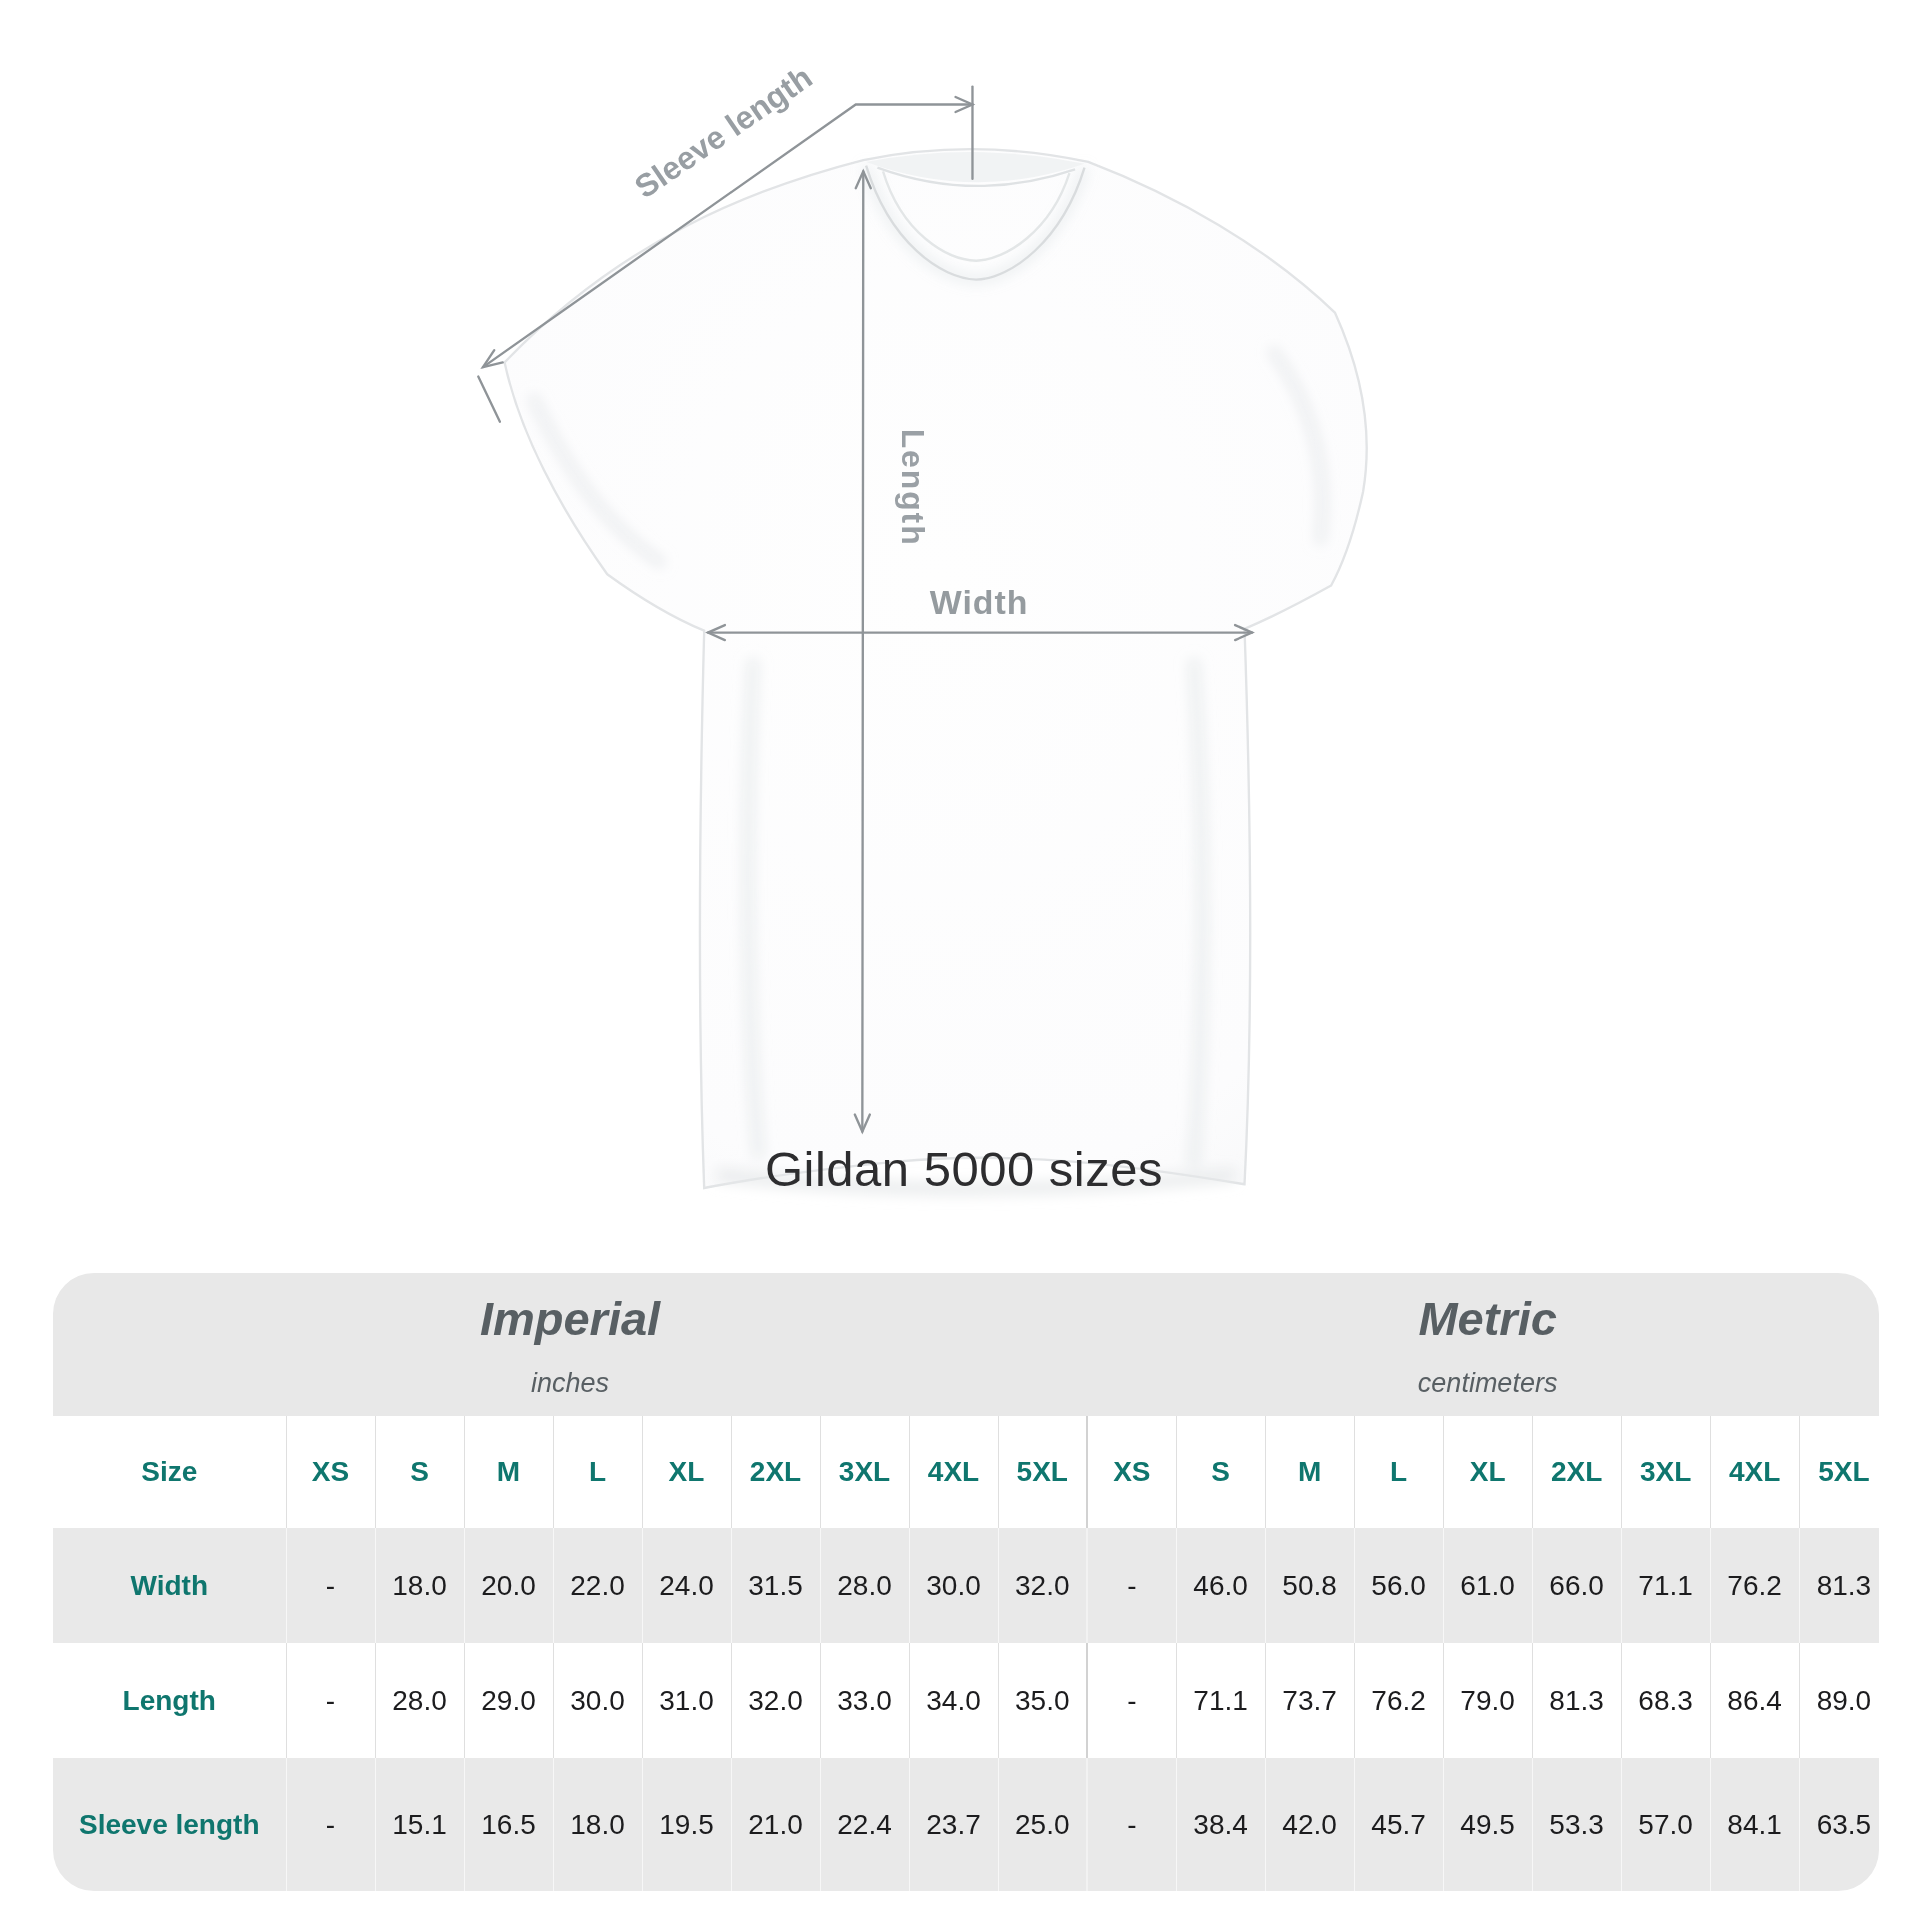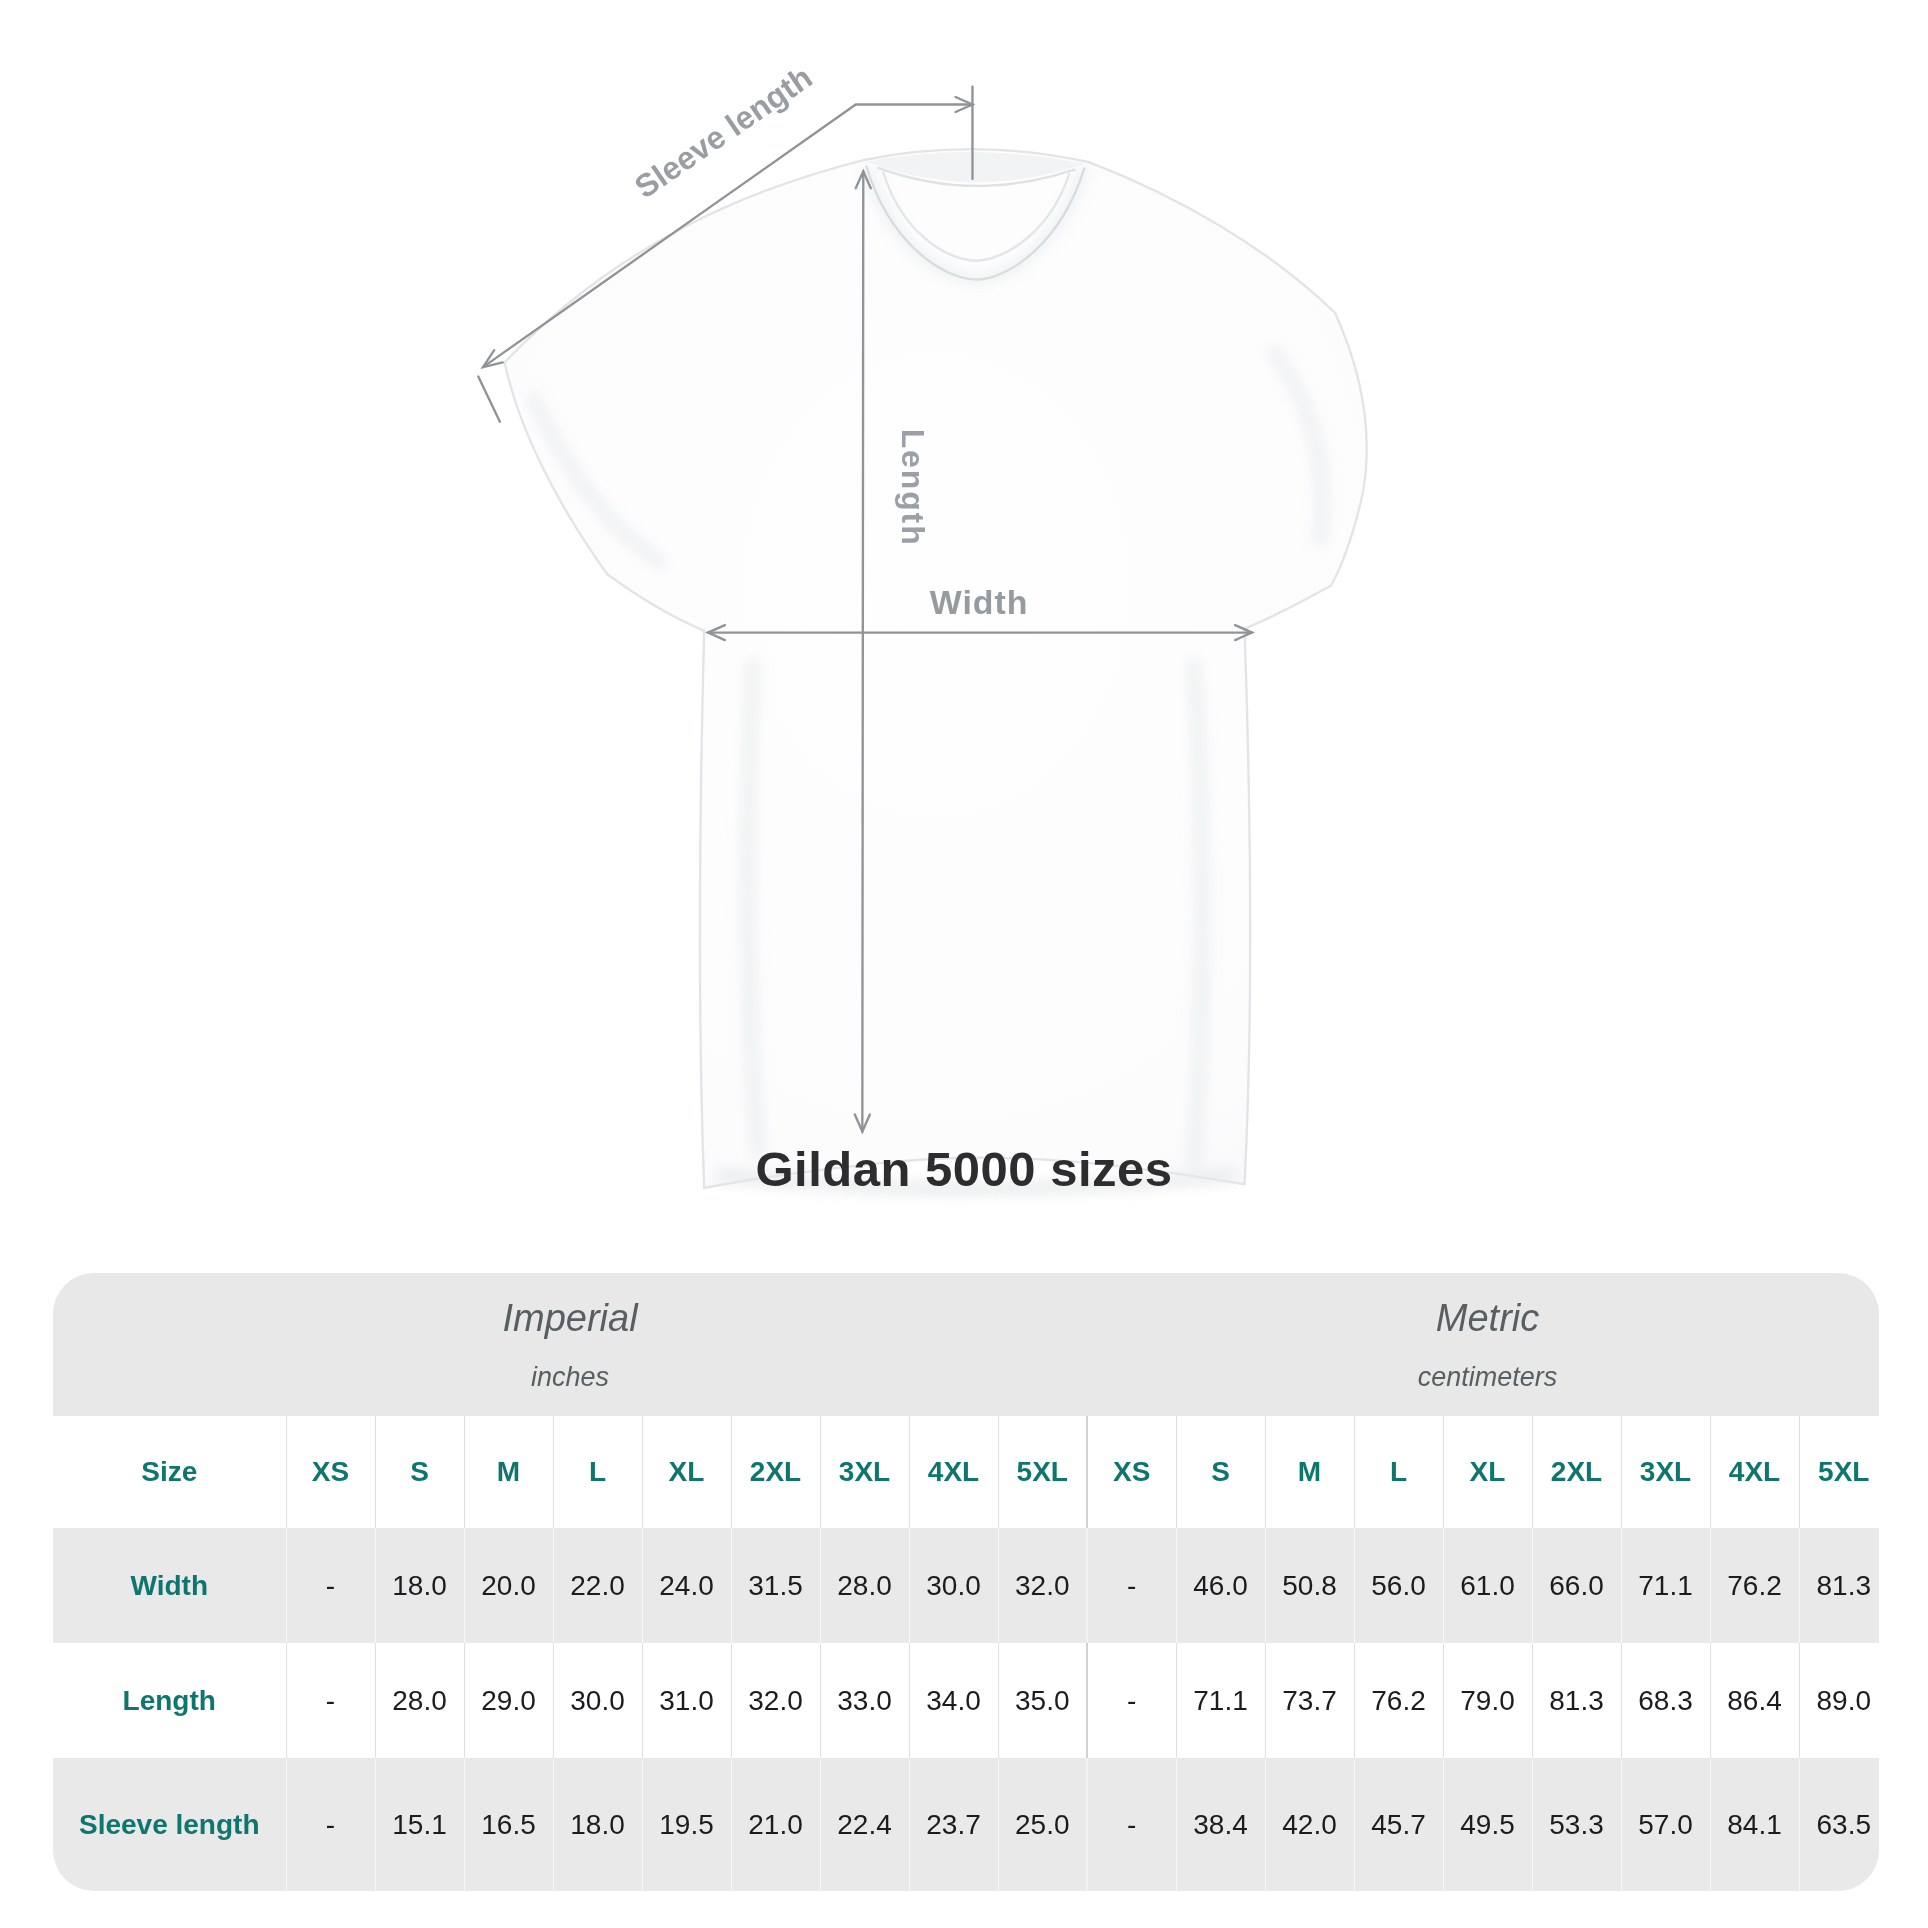--- a/index.html
+++ b/index.html
@@ -1,29 +1,29 @@
 <!DOCTYPE html>
 <html style="font-size:15px"><head>
 <meta charset="utf-8">
 <style>
   html,body{margin:0;padding:0;background:#ffffff;}
   body{width:1928px;height:1928px;position:relative;font-family:"Liberation Sans",sans-serif;overflow:hidden;}
 
   #shirt-stage{position:absolute;left:0;top:0;width:1928px;height:1252px;}
 
   #title-block{position:absolute;left:0;top:1141px;width:1928px;text-align:center;}
-  #page-title{font-size:49px;font-weight:bold;color:#2d2d2f;letter-spacing:0.5px;}
+  #page-title{font-size:49px;font-weight:normal;color:#2d2d2f;letter-spacing:0.5px;}
   #page-subtitle{margin-top:15px;font-size:29px;font-style:italic;color:#56585a;}
 
   #table-wrap{position:absolute;left:53px;top:1273px;width:1826px;height:618px;border-radius:41px;overflow:hidden;background:#ffffff;}
   table#sizeTable{border-collapse:collapse;table-layout:fixed;width:1826px;}
   #sizeTable td{text-align:center;vertical-align:middle;padding:0;}
 
   tr.band-row td{height:143px;background:#e8e8e8;}
-  .band-name{font-size:38px;font-weight:normal;font-style:italic;color:#585f63;}
+  .band-name{font-size:47px;font-weight:bold;font-style:italic;color:#585f63;}
   .band-unit{margin-top:22px;font-size:27px;font-style:italic;color:#585f63;}
 
   tr.size-row td{height:112px;background:#ffffff;}
   tr.r-width td{height:115px;background:#e9e9e9;}
   tr.r-length td{height:115px;background:#ffffff;}
   tr.r-sleeve td{height:133px;background:#e9e9e9;padding-bottom:15px;}
 
   .hd{font-size:28px;font-weight:bold;color:#0f766e;}
   .val{font-size:28px;color:#1c1c1e;}
 

